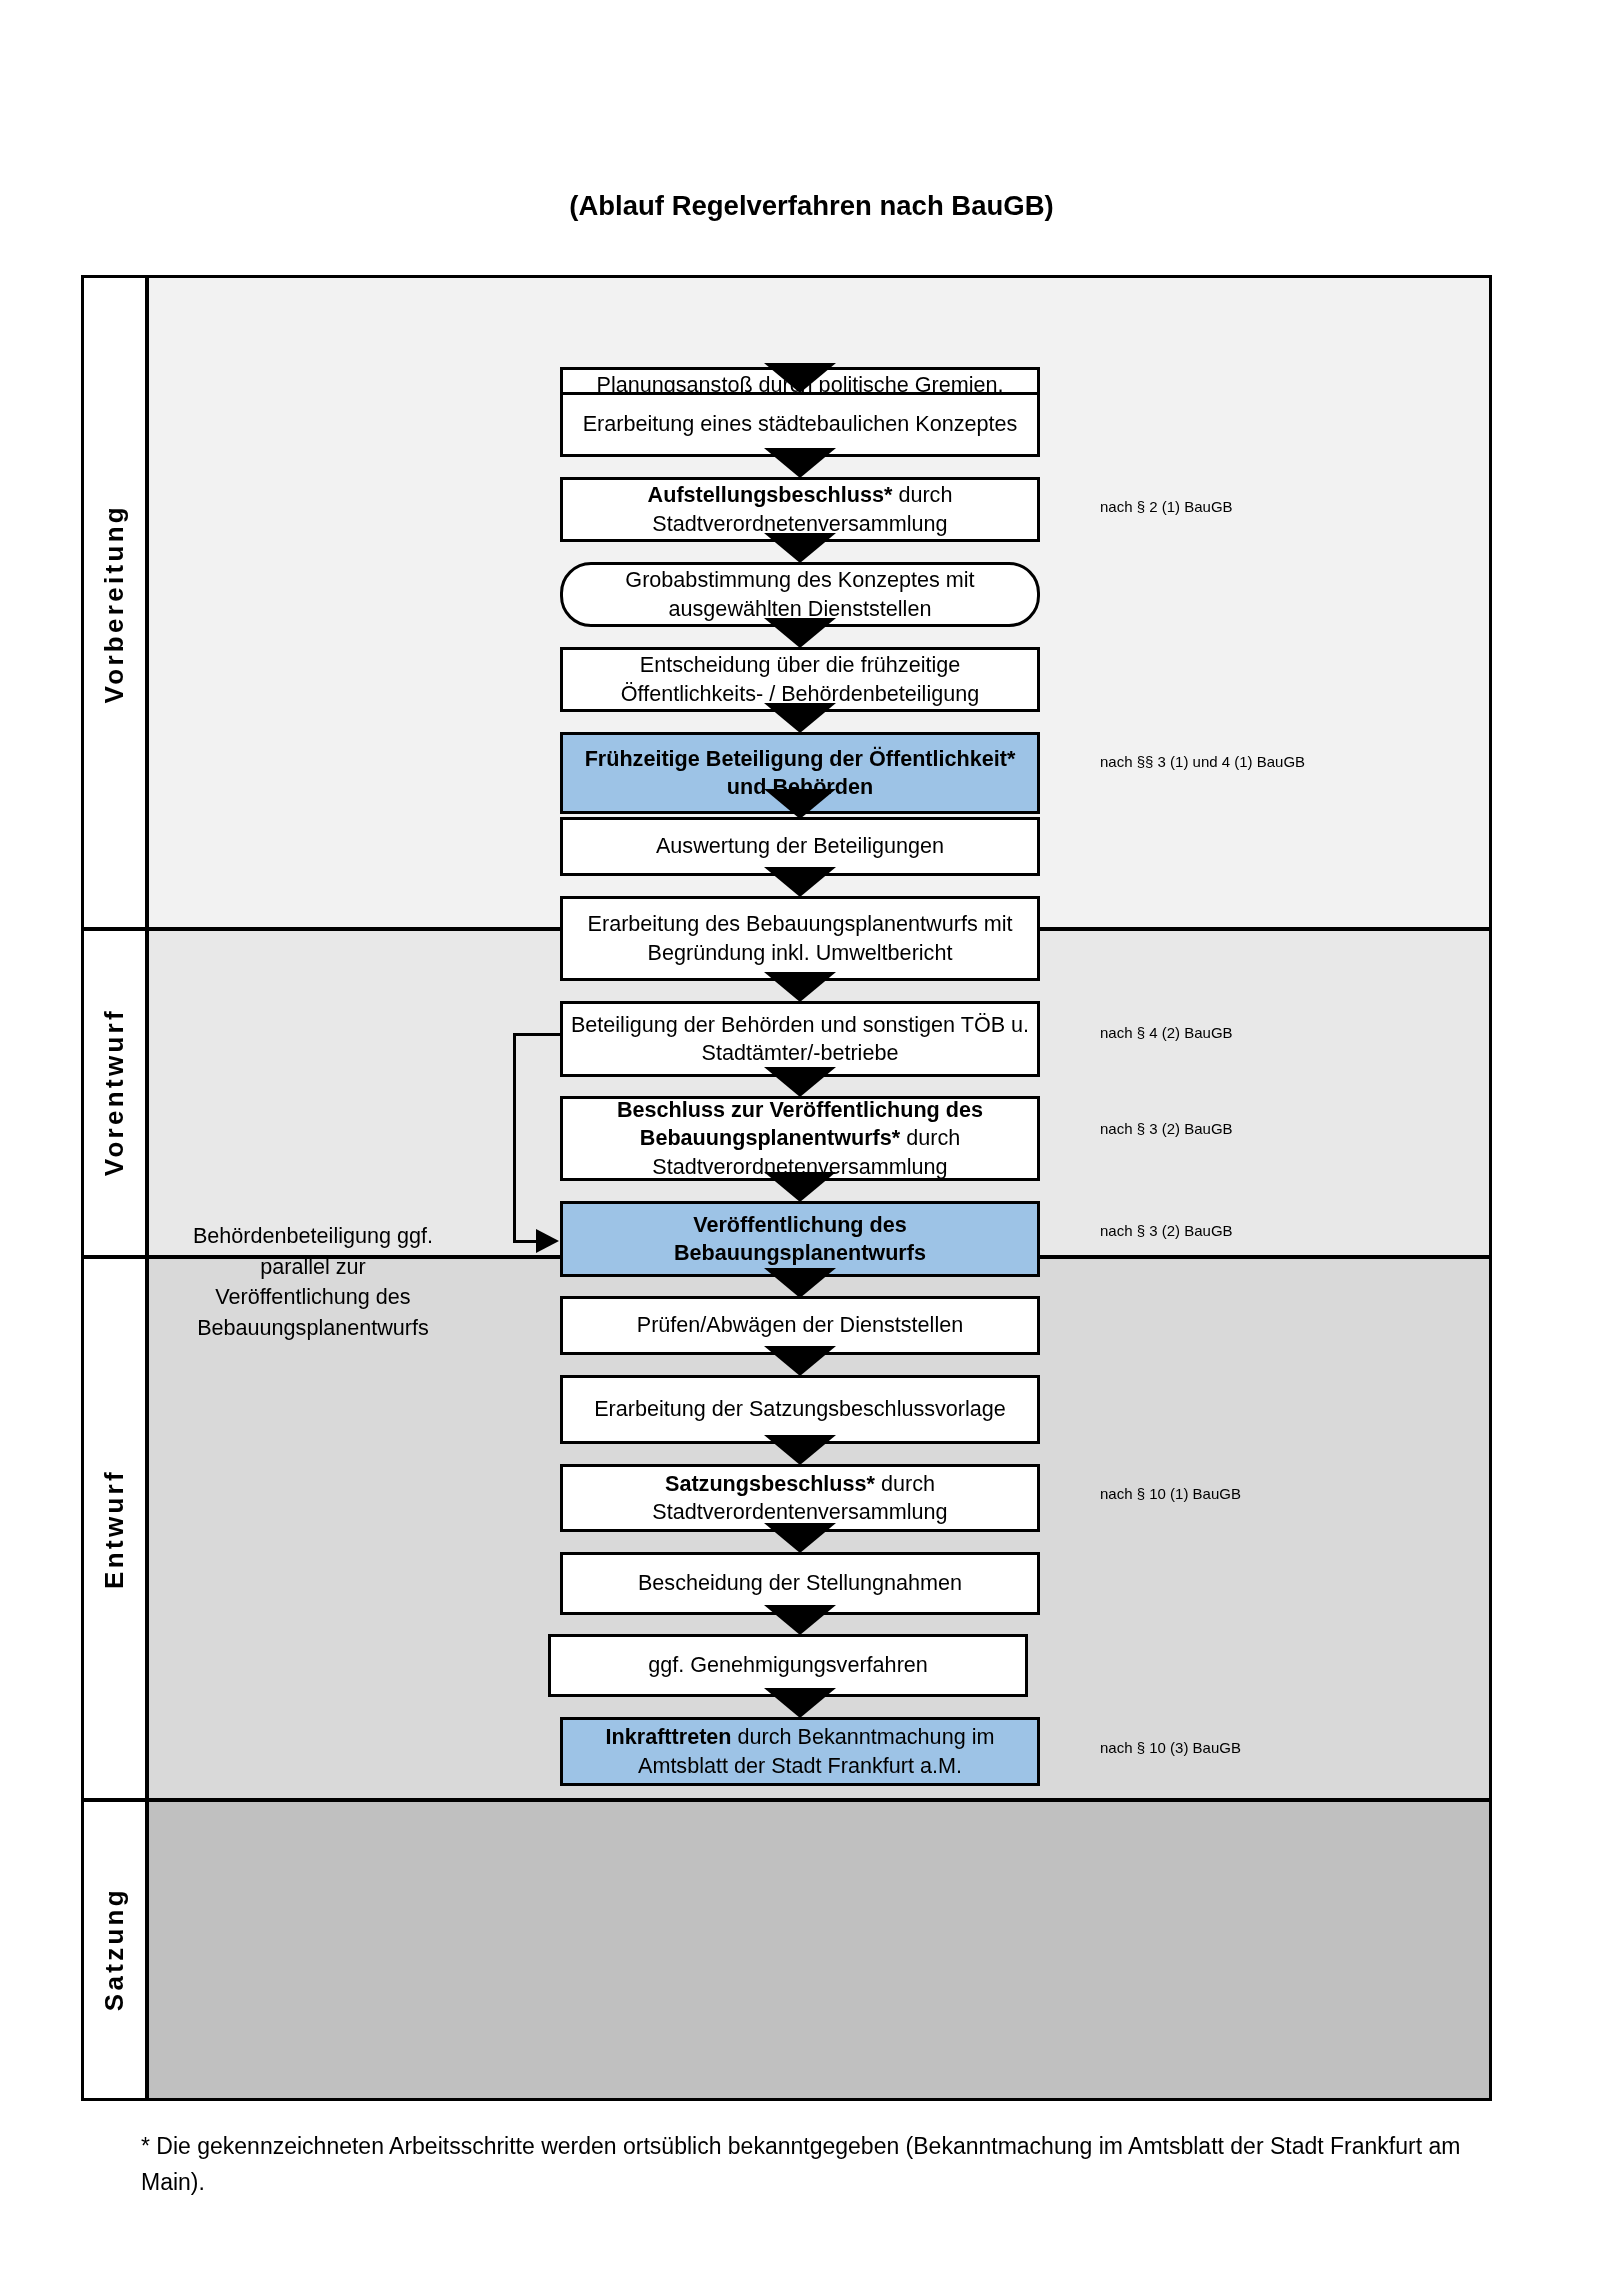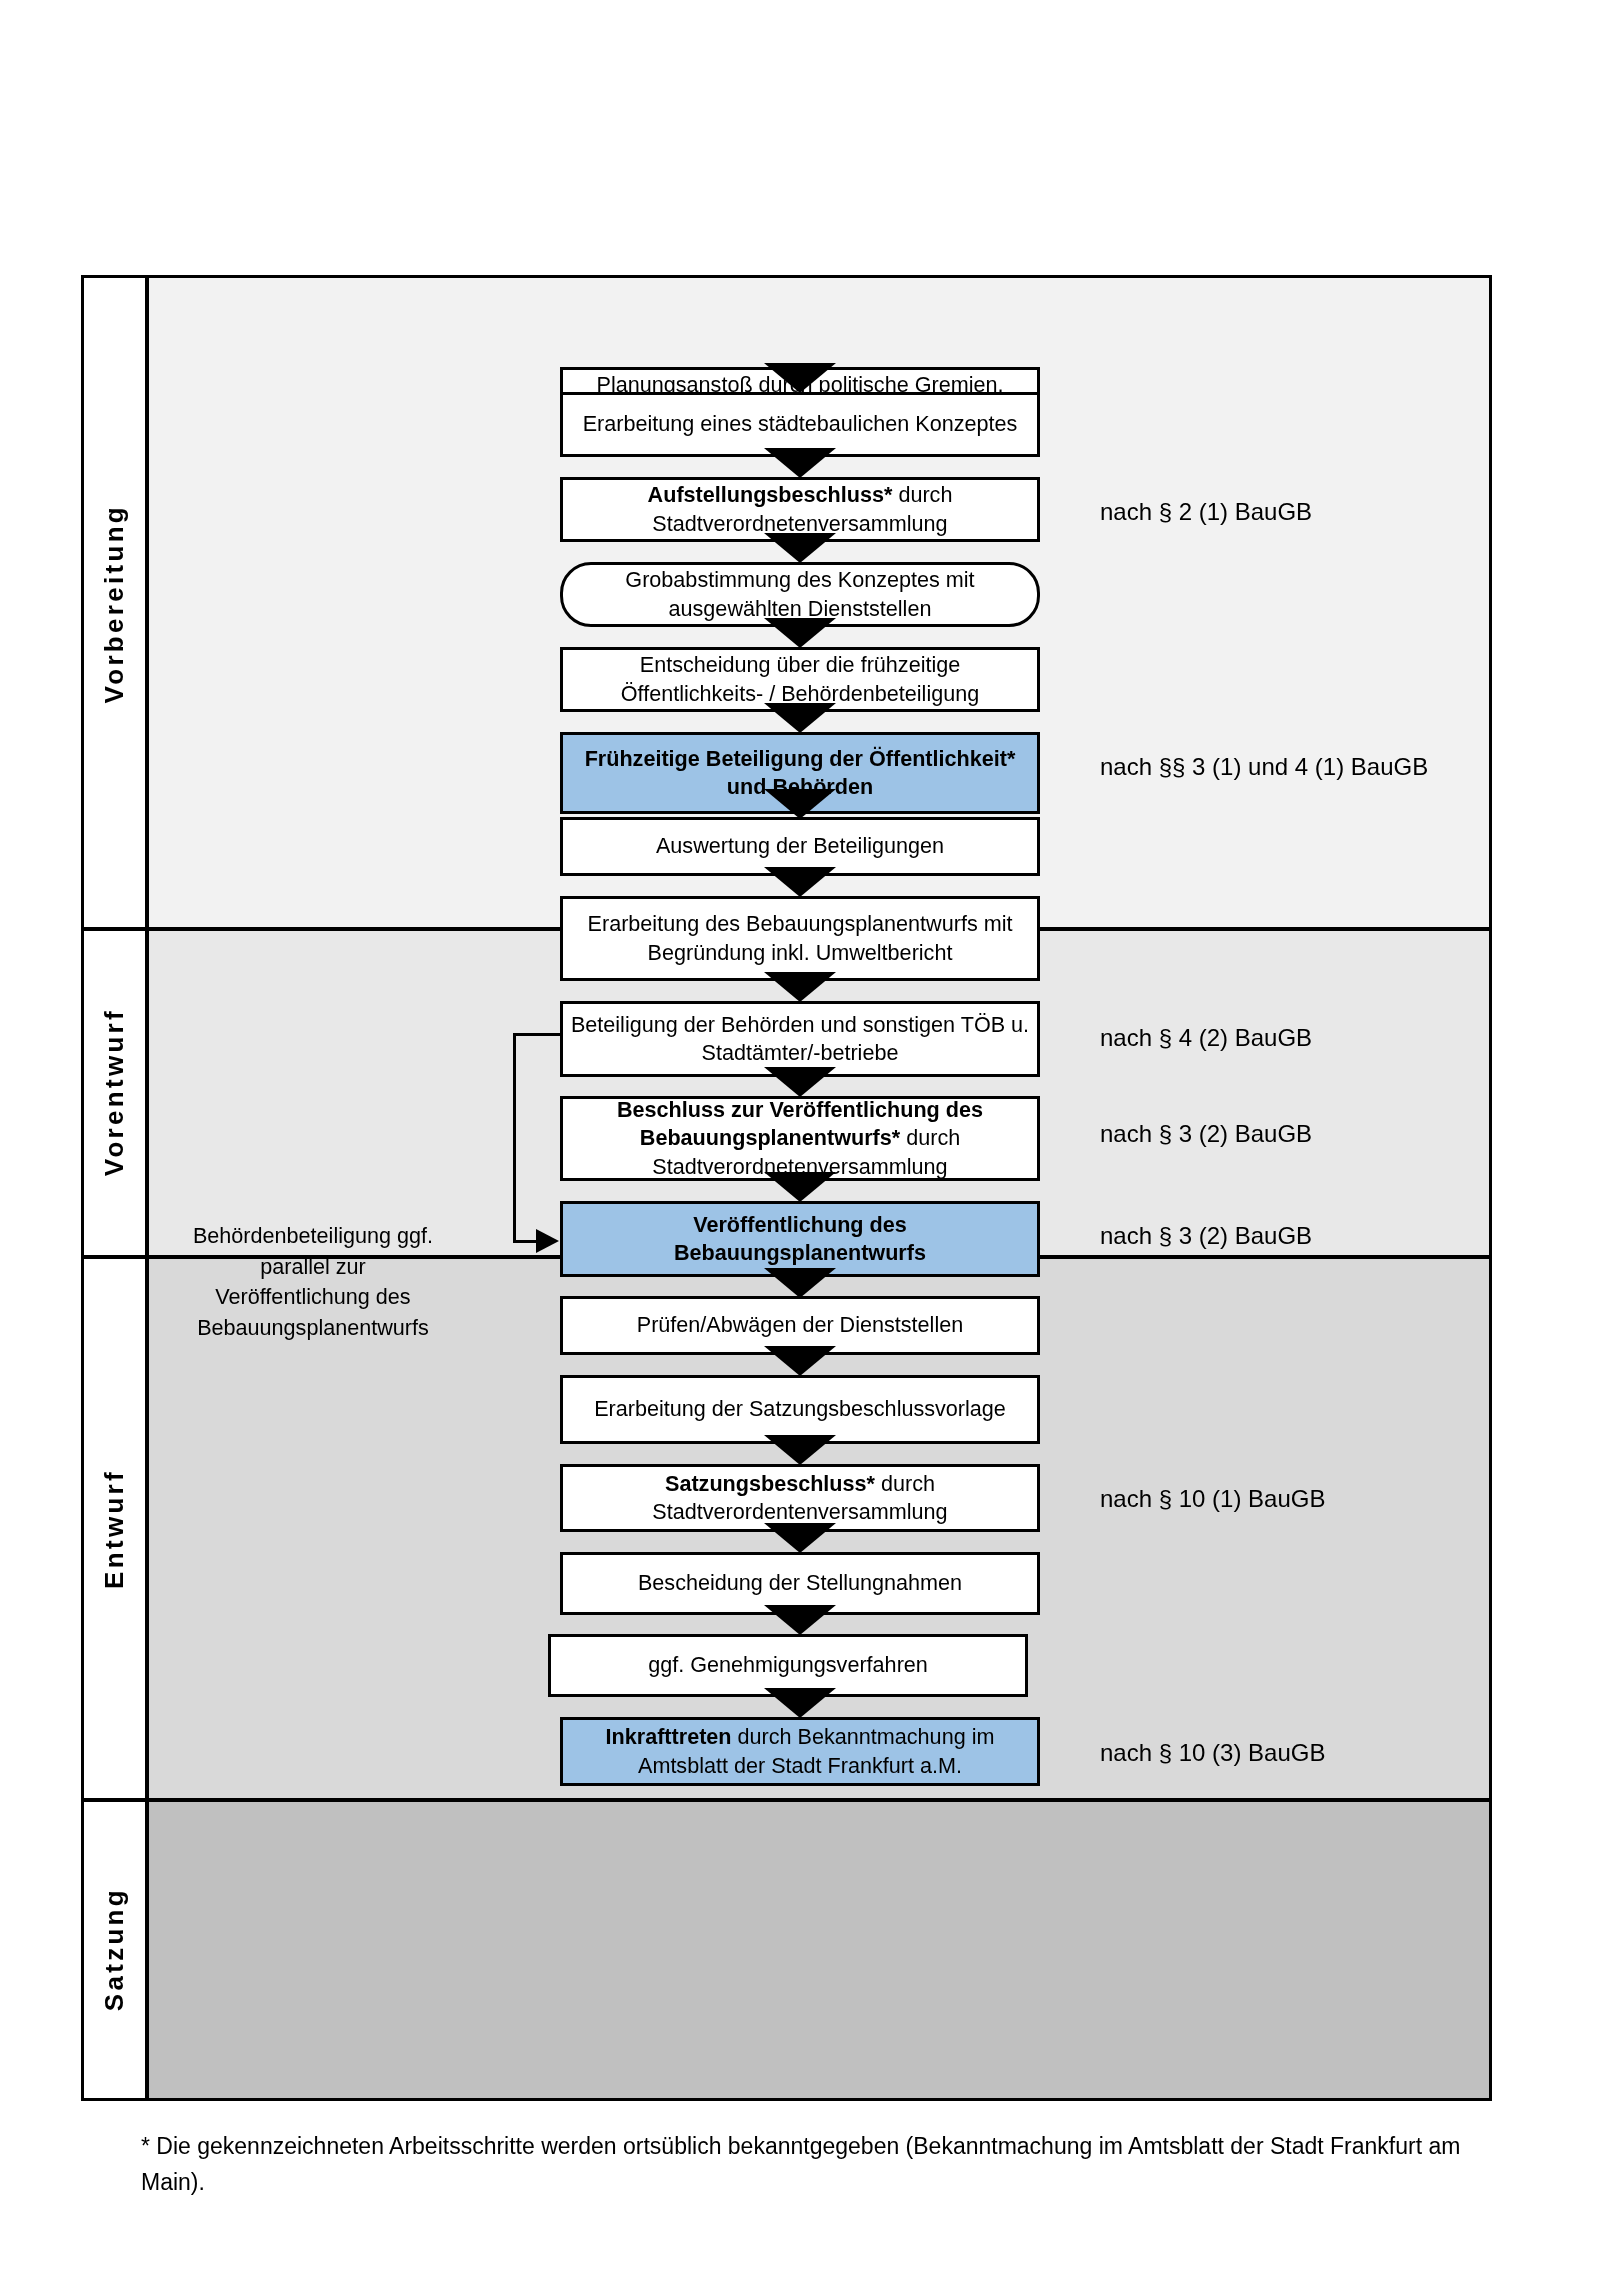--- a/index.html
+++ b/index.html
@@ -57,21 +57,21 @@
   
   .arrow{
     position:absolute;width:0;height:0;z-index:5;
     border-left:36px solid transparent;
     border-right:36px solid transparent;
     border-top:30px solid #000;
   }
 
   
   .legal{
-    position:absolute;font-size:24px;white-space:nowrap;z-index:3;
+    position:absolute;font-size:15px;white-space:nowrap;z-index:3;
   }
 
   
   .sidenote{
     position:absolute;font-size:21.6px;line-height:1.42;text-align:center;z-index:3;
   }
 
   
   .conn{position:absolute;z-index:3;}
   .conn .h{position:absolute;background:#000;height:3.3px;}
@@ -87,20 +87,21 @@
   .footnote{
     position:absolute;left:141px;top:2129px;width:1355px;
     font-size:23px;line-height:1.55;
   }
 </style>
 </head>
 <body>
 
 <div class="page">
 
+  <div class="subtitle" style="top:190px">(Ablauf Regelverfahren nach BauGB)</div>
 
   <div class="frame">
     <div id="bands">
         <div class="band" style="top: 0px; height: 651px; width: 100%;">
           <div class="band-label">
             <span>Vorbereitung</span>
           </div>
           <div class="band-body" style="background: rgb(242, 242, 242);"></div>
         </div>
         <div class="band" style="top: 651px; height: 327px; width: 100%;">

